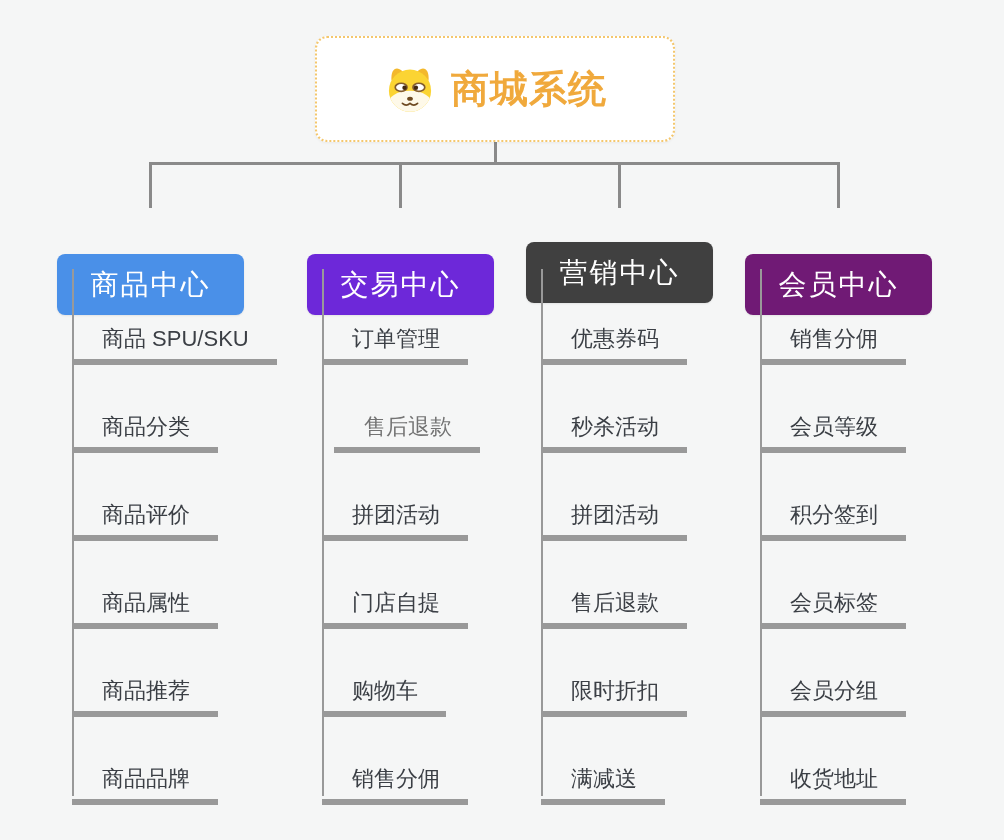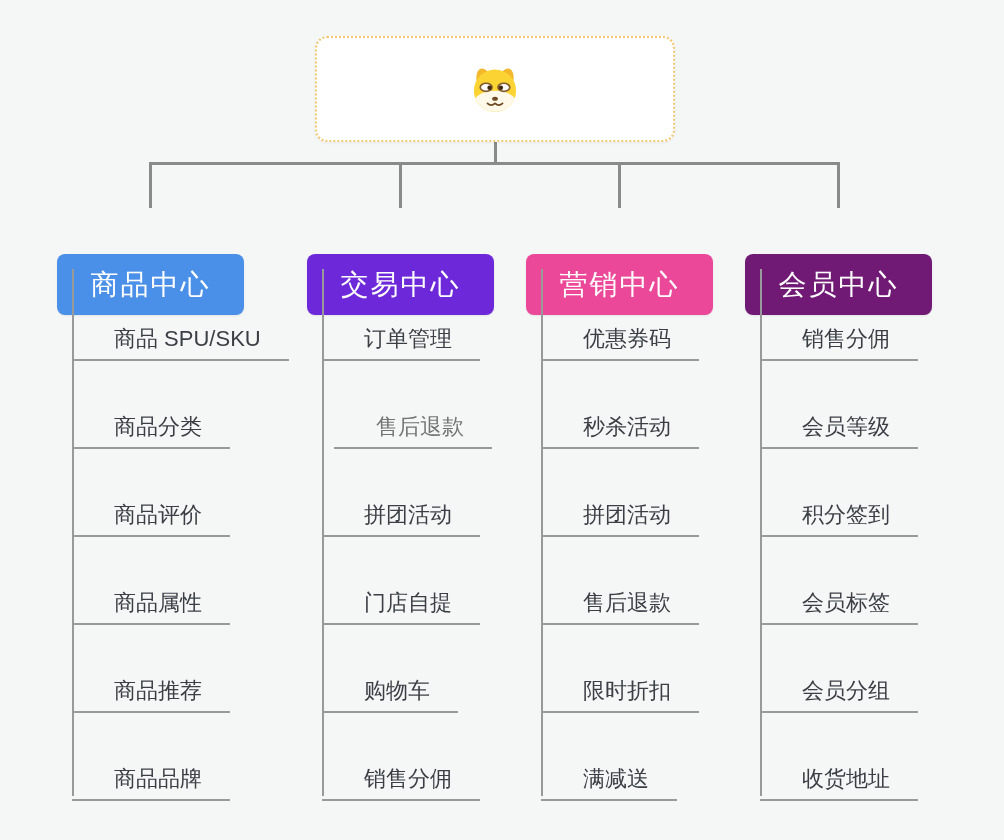--- a/index.html
+++ b/index.html
@@ -37,22 +37,22 @@
     color:#ffffff;font-size:28px;font-weight:500;letter-spacing:2px;
     white-space:nowrap;
     box-shadow:0 1px 2px rgba(0,0,0,0.08);
     margin-top:46px;
   }
   .trunk{position:absolute;width:2px;background:#999999;}
   .leaf{
     position:absolute;
     height:40px;
     display:flex;align-items:flex-end;
-    padding:0 28px 5px 42px;
-    border-bottom:2px solid #7f1d1d;
+    padding:0 28px 5px 30px;
+    border-bottom:6px solid #7f1d1d;
     font-size:22px;color:#3b3f45;
     white-space:nowrap;
   }
 </style>
 </head>
 <body>
 
 <div class="canvas" id="canvas" style="background: rgb(245, 246, 246);">
 
   <div id="connector-layer">
@@ -75,40 +75,41 @@
       <path d="M54 22 C55 8 48 4 41 11 L37 19 Z" fill="#f3b82c"></path>
       <circle cx="32" cy="34" r="25" fill="#fbd433"></circle>
       <ellipse cx="32" cy="51" rx="27" ry="17" fill="#fef9e9" clip-path="url(#hc)"></ellipse>
       <ellipse cx="21.5" cy="30" rx="7" ry="4.8" fill="#ffffff" stroke="#835c2e" stroke-width="2"></ellipse>
       <ellipse cx="42.5" cy="30" rx="7" ry="4.8" fill="#ffffff" stroke="#835c2e" stroke-width="2"></ellipse>
       <circle cx="25.5" cy="30.5" r="2.6" fill="#42270f"></circle>
       <circle cx="39" cy="30.5" r="2.6" fill="#42270f"></circle>
       <ellipse cx="32" cy="43.5" rx="3.4" ry="2.4" fill="#6e4a22"></ellipse>
       <path d="M23 49 Q27.5 53 32 49 Q36.5 53 41 49" stroke="#6e4a22" stroke-width="2" fill="none" stroke-linecap="round"></path>
     </svg>
+    <span class="root-title" style="color: rgb(240, 169, 60);">商城系统</span>
   </div>
 
   <div id="branch-layer">
       <div class="branch-box" style="left: 57px; top: 208px; background: rgb(74, 144, 232);">商品中心</div>
       <div class="trunk" style="left: 72px; top: 269px; height: 527px; background: rgb(153, 153, 153);"></div>
       <div class="leaf" style="left: 72px; top: 314px; border-bottom-color: rgb(153, 153, 153); color: rgb(59, 63, 69);">商品 SPU/SKU</div>
       <div class="leaf" style="left: 72px; top: 402px; border-bottom-color: rgb(153, 153, 153); color: rgb(59, 63, 69);">商品分类</div>
       <div class="leaf" style="left: 72px; top: 490px; border-bottom-color: rgb(153, 153, 153); color: rgb(59, 63, 69);">商品评价</div>
       <div class="leaf" style="left: 72px; top: 578px; border-bottom-color: rgb(153, 153, 153); color: rgb(59, 63, 69);">商品属性</div>
       <div class="leaf" style="left: 72px; top: 666px; border-bottom-color: rgb(153, 153, 153); color: rgb(59, 63, 69);">商品推荐</div>
       <div class="leaf" style="left: 72px; top: 754px; border-bottom-color: rgb(153, 153, 153); color: rgb(59, 63, 69);">商品品牌</div>
       <div class="branch-box" style="left: 307px; top: 208px; background: #6d28d9;">交易中心</div>
       <div class="trunk" style="left: 322px; top: 269px; height: 527px; background: rgb(153, 153, 153);"></div>
       <div class="leaf" style="left: 322px; top: 314px; border-bottom-color: rgb(153, 153, 153); color: rgb(59, 63, 69);">订单管理</div>
       <div class="leaf" style="left: 334px; top: 402px; border-bottom-color: rgb(153, 153, 153); color: #737373;">售后退款</div>
       <div class="leaf" style="left: 322px; top: 490px; border-bottom-color: rgb(153, 153, 153); color: rgb(59, 63, 69);">拼团活动</div>
       <div class="leaf" style="left: 322px; top: 578px; border-bottom-color: rgb(153, 153, 153); color: rgb(59, 63, 69);">门店自提</div>
       <div class="leaf" style="left: 322px; top: 666px; border-bottom-color: rgb(153, 153, 153); color: rgb(59, 63, 69);">购物车</div>
       <div class="leaf" style="left: 322px; top: 754px; border-bottom-color: rgb(153, 153, 153); color: rgb(59, 63, 69);">销售分佣</div>
-      <div class="branch-box" style="left: 526px; top: 208px; background: #ec4899;">营销中心</div>
+      <div class="branch-box" style="left: 526px; top: 196px; background: #404040;">营销中心</div>
       <div class="trunk" style="left: 541px; top: 269px; height: 527px; background: rgb(153, 153, 153);"></div>
       <div class="leaf" style="left: 541px; top: 314px; border-bottom-color: rgb(153, 153, 153); color: rgb(59, 63, 69);">优惠券码</div>
       <div class="leaf" style="left: 541px; top: 402px; border-bottom-color: rgb(153, 153, 153); color: rgb(59, 63, 69);">秒杀活动</div>
       <div class="leaf" style="left: 541px; top: 490px; border-bottom-color: rgb(153, 153, 153); color: rgb(59, 63, 69);">拼团活动</div>
       <div class="leaf" style="left: 541px; top: 578px; border-bottom-color: rgb(153, 153, 153); color: rgb(59, 63, 69);">售后退款</div>
       <div class="leaf" style="left: 541px; top: 666px; border-bottom-color: rgb(153, 153, 153); color: rgb(59, 63, 69);">限时折扣</div>
       <div class="leaf" style="left: 541px; top: 754px; border-bottom-color: rgb(153, 153, 153); color: rgb(59, 63, 69);">满减送</div>
       <div class="branch-box" style="left: 745px; top: 208px; background: #701a75;">会员中心</div>
       <div class="trunk" style="left: 760px; top: 269px; height: 527px; background: rgb(153, 153, 153);"></div>
       <div class="leaf" style="left: 760px; top: 314px; border-bottom-color: rgb(153, 153, 153); color: rgb(59, 63, 69);">销售分佣</div>

